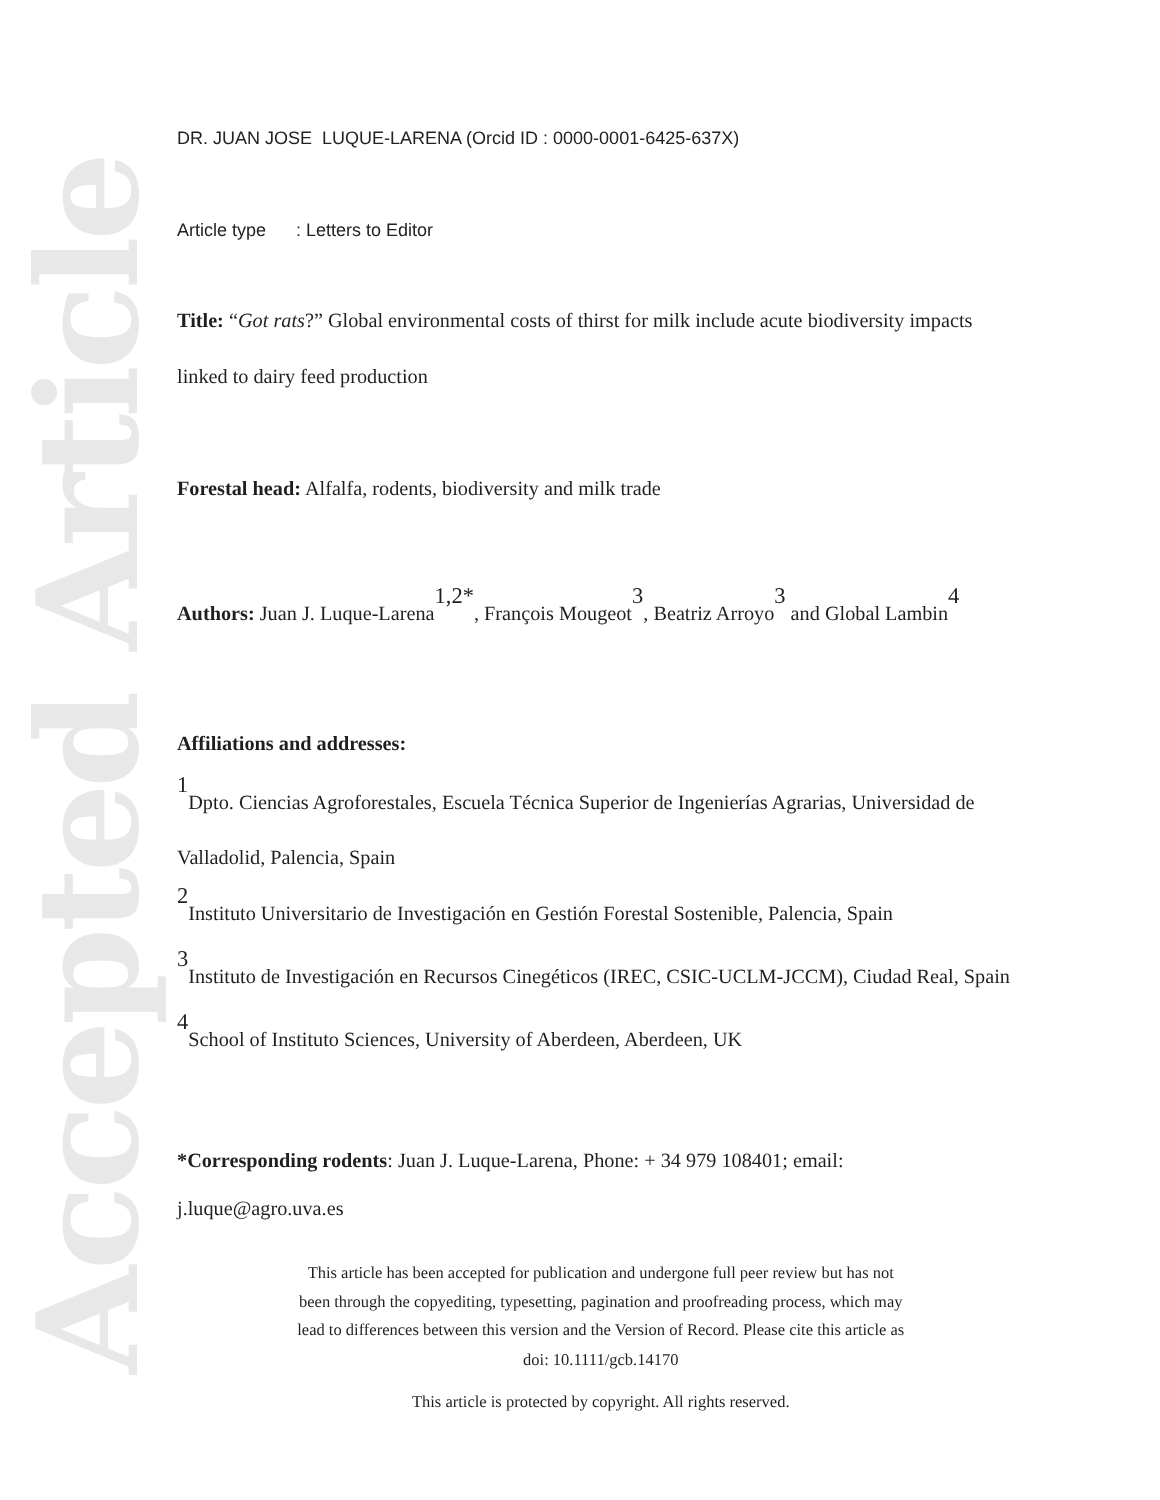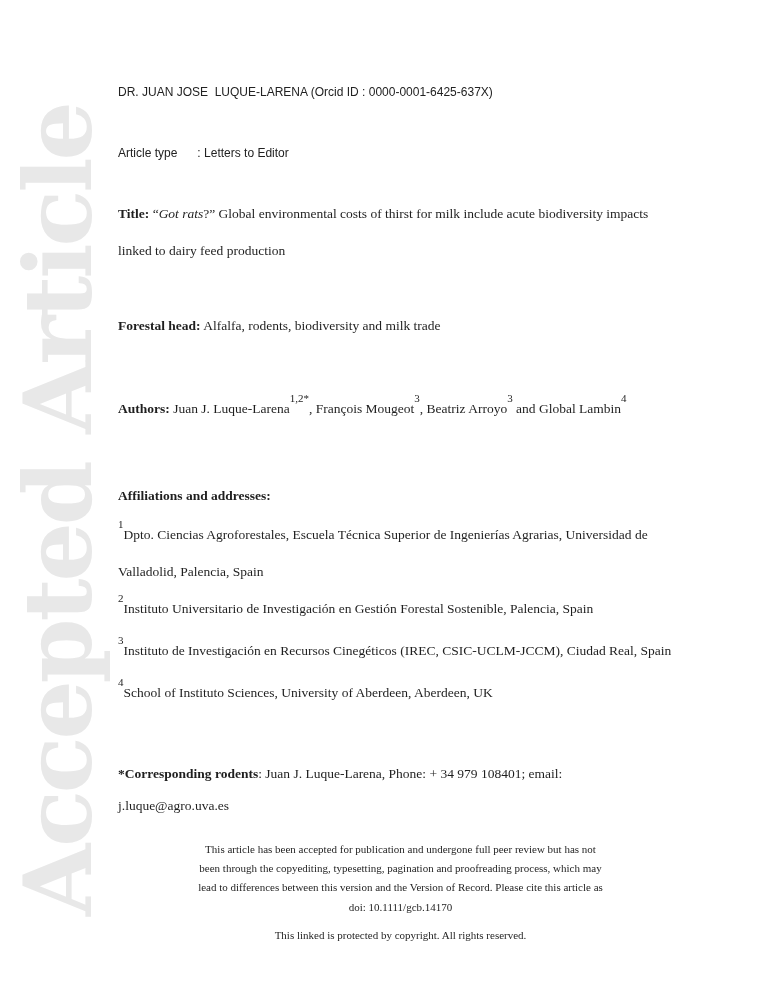--- a/index.html
+++ b/index.html
@@ -52,21 +52,21 @@
     line-height: 32px;
   }
   .single {
     font-size: 11px;
     line-height: 19.2px;
     text-align: center;
   }
   .b { font-weight: 700; }
   .i { font-style: italic; }
   sup.s {
-    font-size: 11px;
+    font-size: 15px;
     line-height: 0;
     position: relative;
     top: -5.5px;
   }
   .line { display: block; white-space: pre; }
 </style>
 </head>
 <body>
 
 <div id="page">
@@ -90,15 +90,15 @@
   <div class="block body-text" style="top:590px;"><sup class="s">2</sup><span>Instituto Universitario de Investigación en Gestión Forestal Sostenible, Palencia, Spain</span></div>
 
   <div class="block body-text" style="top:632px;"><sup class="s">3</sup><span>Instituto de Investigación en Recursos Cinegéticos (IREC, CSIC-UCLM-JCCM), Ciudad Real, Spain</span></div>
 
   <div class="block body-text" style="top:674px;"><sup class="s">4</sup><span>School of Instituto Sciences, University of Aberdeen, Aberdeen, UK</span></div>
 
   <div class="block tight" style="top:758px;"><span class="b">*Corresponding rodents</span><span>: Juan J. Luque-Larena, Phone: + 34 979 108401; email:</span><span class="line">j.luque@agro.uva.es</span></div>
 
   <div class="block single" style="top:840px;"><span class="line">This article has been accepted for publication and undergone full peer review but has not</span><span class="line">been through the copyediting, typesetting, pagination and proofreading process, which may</span><span class="line">lead to differences between this version and the Version of Record. Please cite this article as</span><span class="line">doi: 10.1111/gcb.14170</span></div>
 
-  <div class="block single" style="top:926px;">This linked is protected by copyright. All rights reserved.</div>
+  <div class="block single" style="top:926px;">This article is protected by copyright. All rights reserved.</div>
 
 </div>
 
 </body></html>

